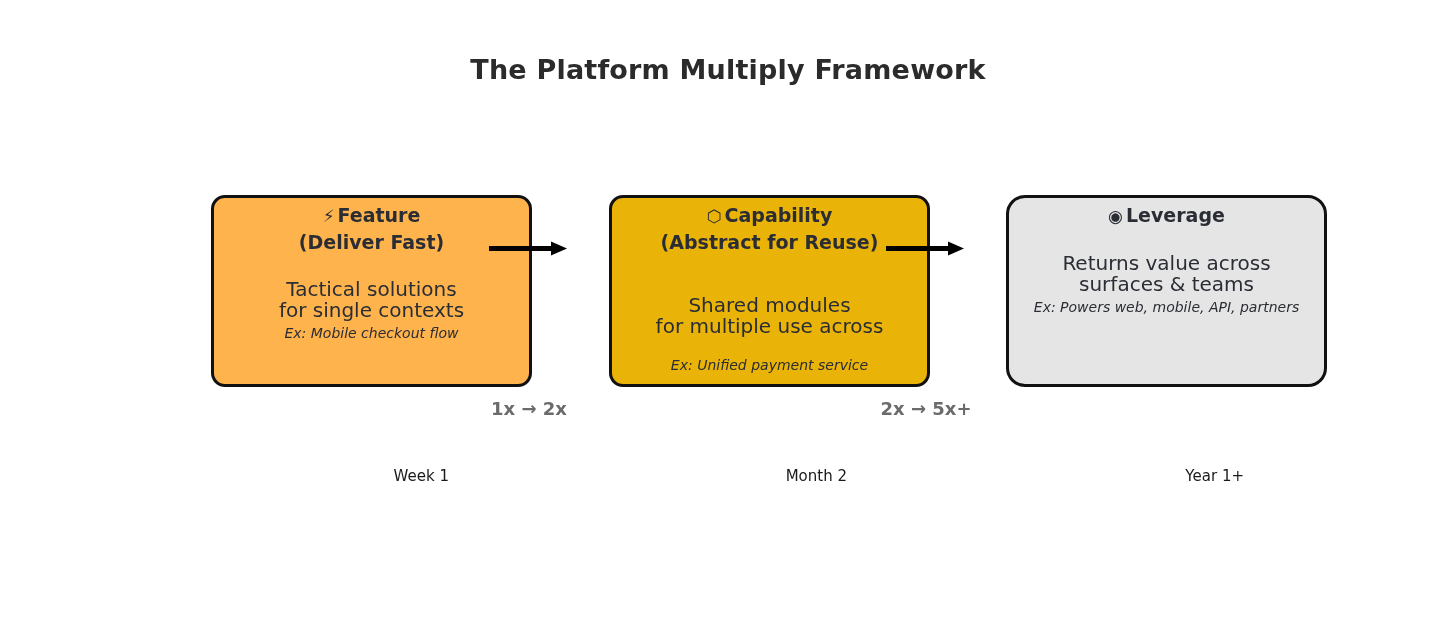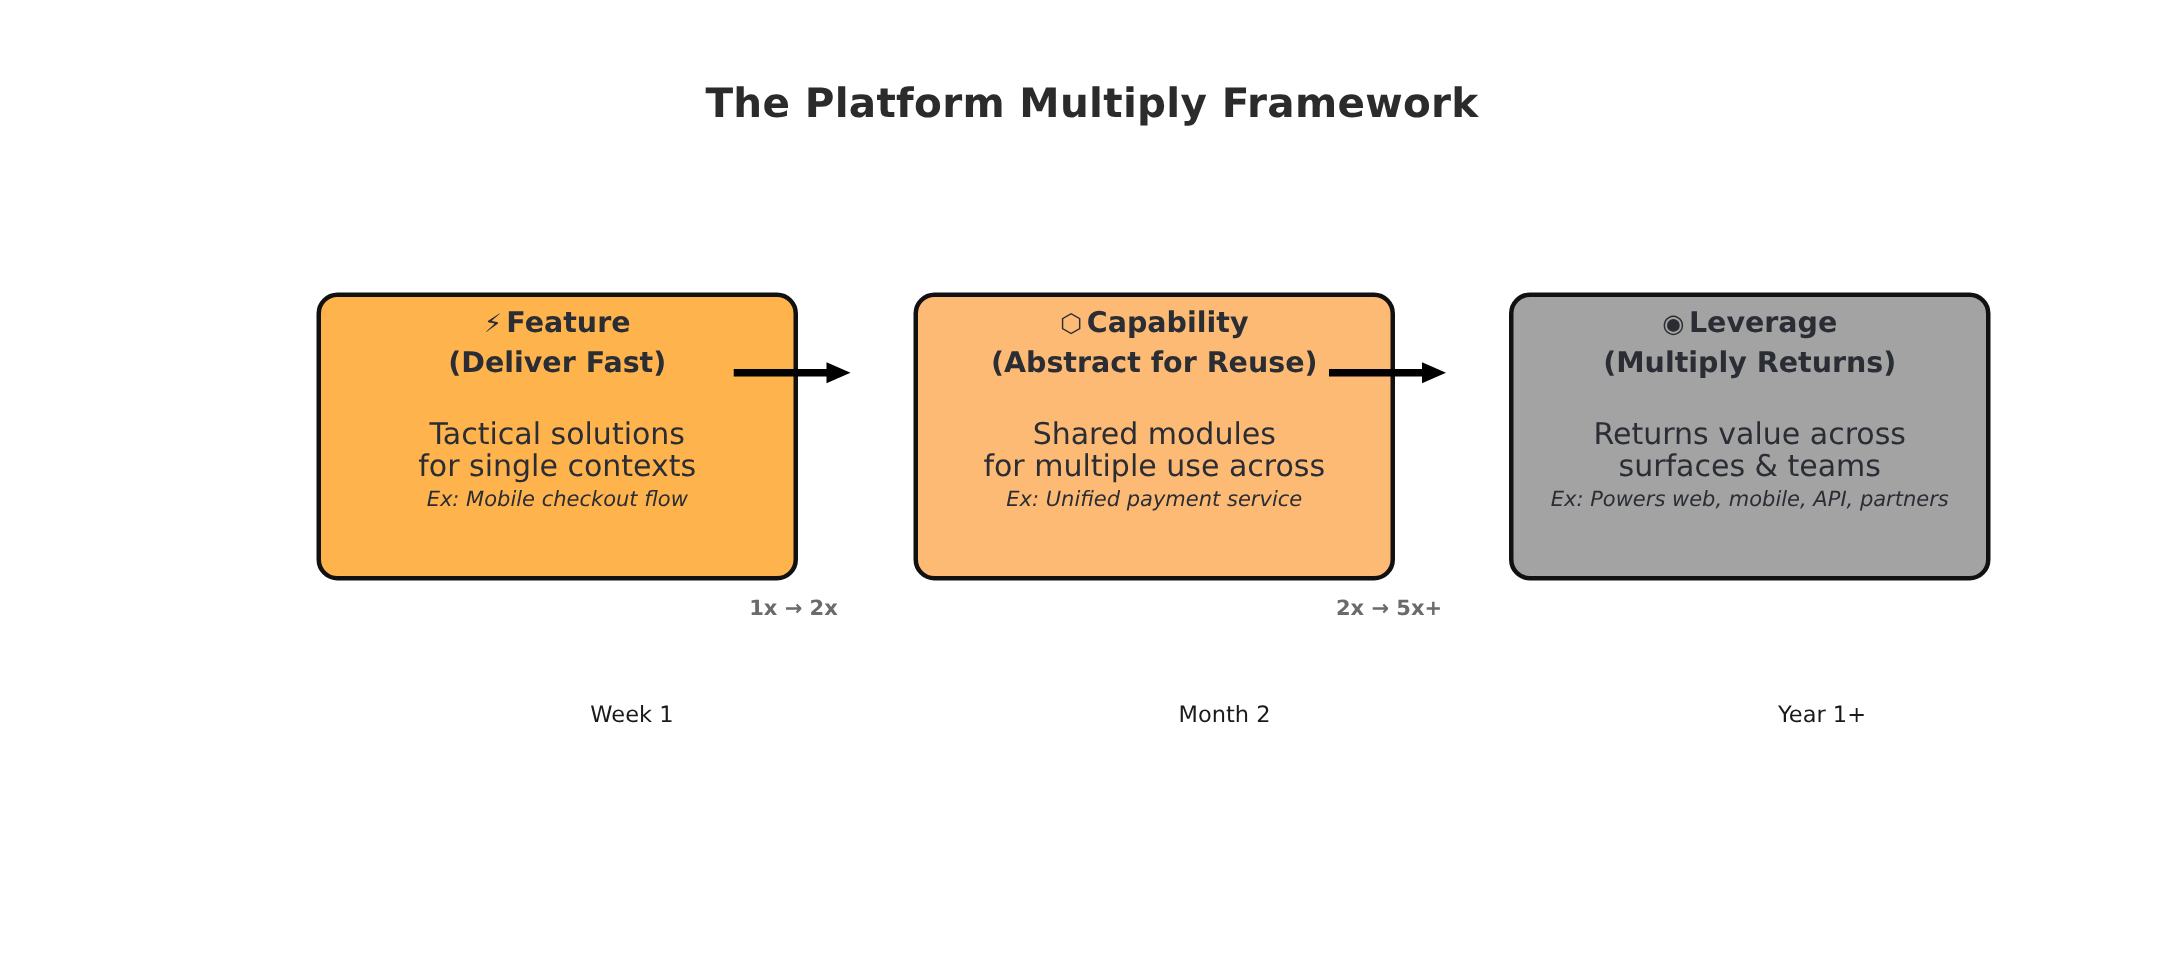--- a/index.html
+++ b/index.html
@@ -34,22 +34,22 @@
     height: 192px;
     box-sizing: border-box;
     border: 3px solid #111111;
     border-radius: 14px;
     display: flex;
     flex-direction: column;
     align-items: center;
     margin-left: 43px;
   }
   #stage-box-0 { left: 168px;  background: #FFB34D; }
-  #stage-box-1 { left: 566px;  background: #fdba74; }
-  #stage-box-2 { left: 963px;  background: #a3a3a3; }
+  #stage-box-1 { left: 566px;  background: #eab308; gap: 16px; }
+  #stage-box-2 { left: 963px;  background: #e5e5e5; border-radius: 19px; }
 
   .stage-heading {
     margin-top: 4px;
     text-align: center;
     font-size: 19px;
     font-weight: bold;
     color: #2a2d34;
     line-height: 26px;
   }
   .stage-icon {
@@ -77,21 +77,21 @@
     top: 240px;
     height: 17px;
   }
   #connector-0 { left: 489px; width: 80px; }
   #connector-1 { left: 886px; width: 80px; }
 
   .multiplier-label {
     position: absolute;
     top: 398px;
     text-align: center;
-    font-size: 14px;
+    font-size: 18px;
     font-weight: bold;
     color: #6b6b6b;
     white-space: nowrap;
   }
   #multiplier-0 { left: 429px; width: 200px; }
   #multiplier-1 { left: 826px; width: 200px; }
 
   .timeline-label {
     position: absolute;
     top: 467px;
@@ -129,21 +129,20 @@
   <div class="stage-body">
     <span>Shared modules</span><br>
     <span>for multiple use across</span>
   </div>
   <div class="stage-example">Ex: Unified payment service</div>
 </div>
 
 <div class="stage-box" id="stage-box-2">
   <div class="stage-heading">
     <span class="stage-icon">◉</span><span>Leverage</span><br>
-    <span>(Multiply Returns)</span>
   </div>
   <div class="stage-body">
     <span>Returns value across</span><br>
     <span>surfaces &amp; teams</span>
   </div>
   <div class="stage-example">Ex: Powers web, mobile, API, partners</div>
 </div>
 
 <svg class="connector" id="connector-0" viewBox="0 0 80 17">
   <line x1="0" y1="8.5" x2="66" y2="8.5" stroke="#000000" stroke-width="5"></line>

